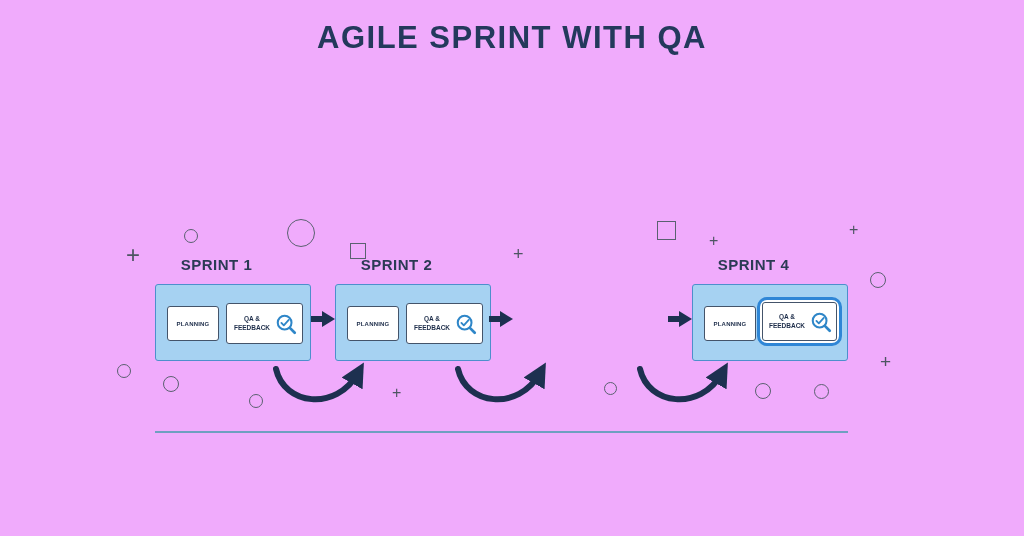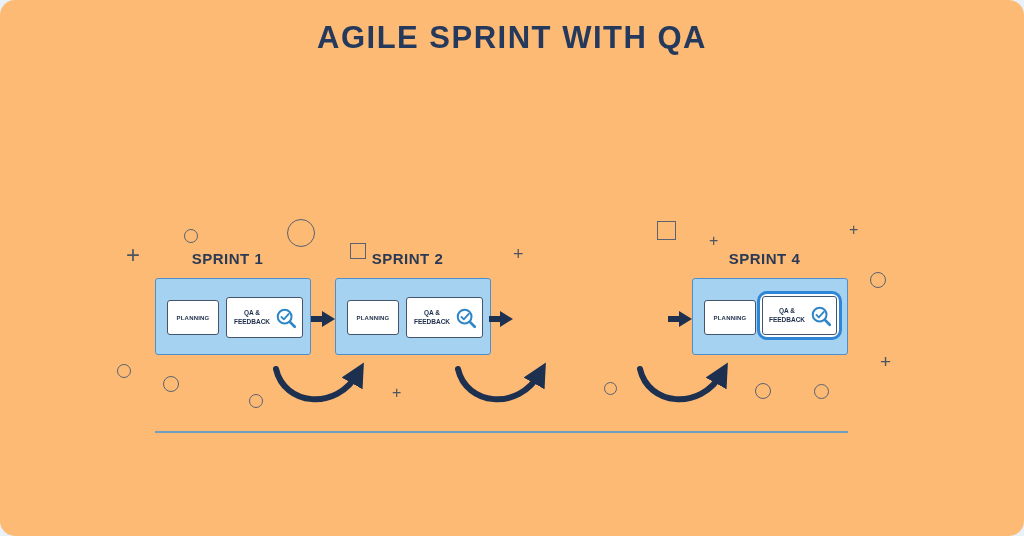--- a/index.html
+++ b/index.html
@@ -1,24 +1,24 @@
 <!DOCTYPE html>
 <html><head>
 <meta charset="utf-8">
 <style>
   html,body{margin:0;padding:0;}
   body{font-family:"Liberation Sans","DejaVu Sans",sans-serif;background:#e9f1f9;}
-  .canvas{position:relative;width:1024px;height:536px;background:#fdba74;overflow:hidden;border-radius:15px;}
+  .canvas{position:relative;width:1024px;height:536px;background:#f0abfc;overflow:hidden;}
 
   
   .title{position:absolute;left:0;top:20px;width:1024px;margin:0;text-align:center;
     font-size:31px;font-weight:800;letter-spacing:1.5px;color:#24395c;}
 
   
-  .sprint{position:absolute;top:250px;width:123px;height:110px;padding-left:22px;}
+  .sprint{position:absolute;top:256px;width:123px;height:110px;}
   .sprint.s1{left:155px}.sprint.s2{left:335px}.sprint.s3{left:513px}.sprint.s4{left:692px}
   .sprint-label{position:absolute;left:0;top:0;width:100%;text-align:center;
     font-size:15px;font-weight:700;letter-spacing:.5px;color:#2b3a54;}
   .sprint-box{position:absolute;left:0;top:28px;width:154px;height:75px;
     background:#a6d2f2;border:1.5px solid #4d8fcc;border-radius:3px;}
   .step{position:absolute;background:#ffffff;border:1px solid #44546a;border-radius:3px;
     display:flex;align-items:center;justify-content:center;color:#1c2c49;font-weight:700;}
   .step-small{left:11px;top:21px;width:50px;height:33px;font-size:6px;letter-spacing:.2px;text-align:center;}
   .step-qa{left:70px;top:18px;width:75px;height:39px;font-size:6.5px;gap:3px;}
   .qa-text{display:block;width:40px;text-align:center;line-height:1.3;}

